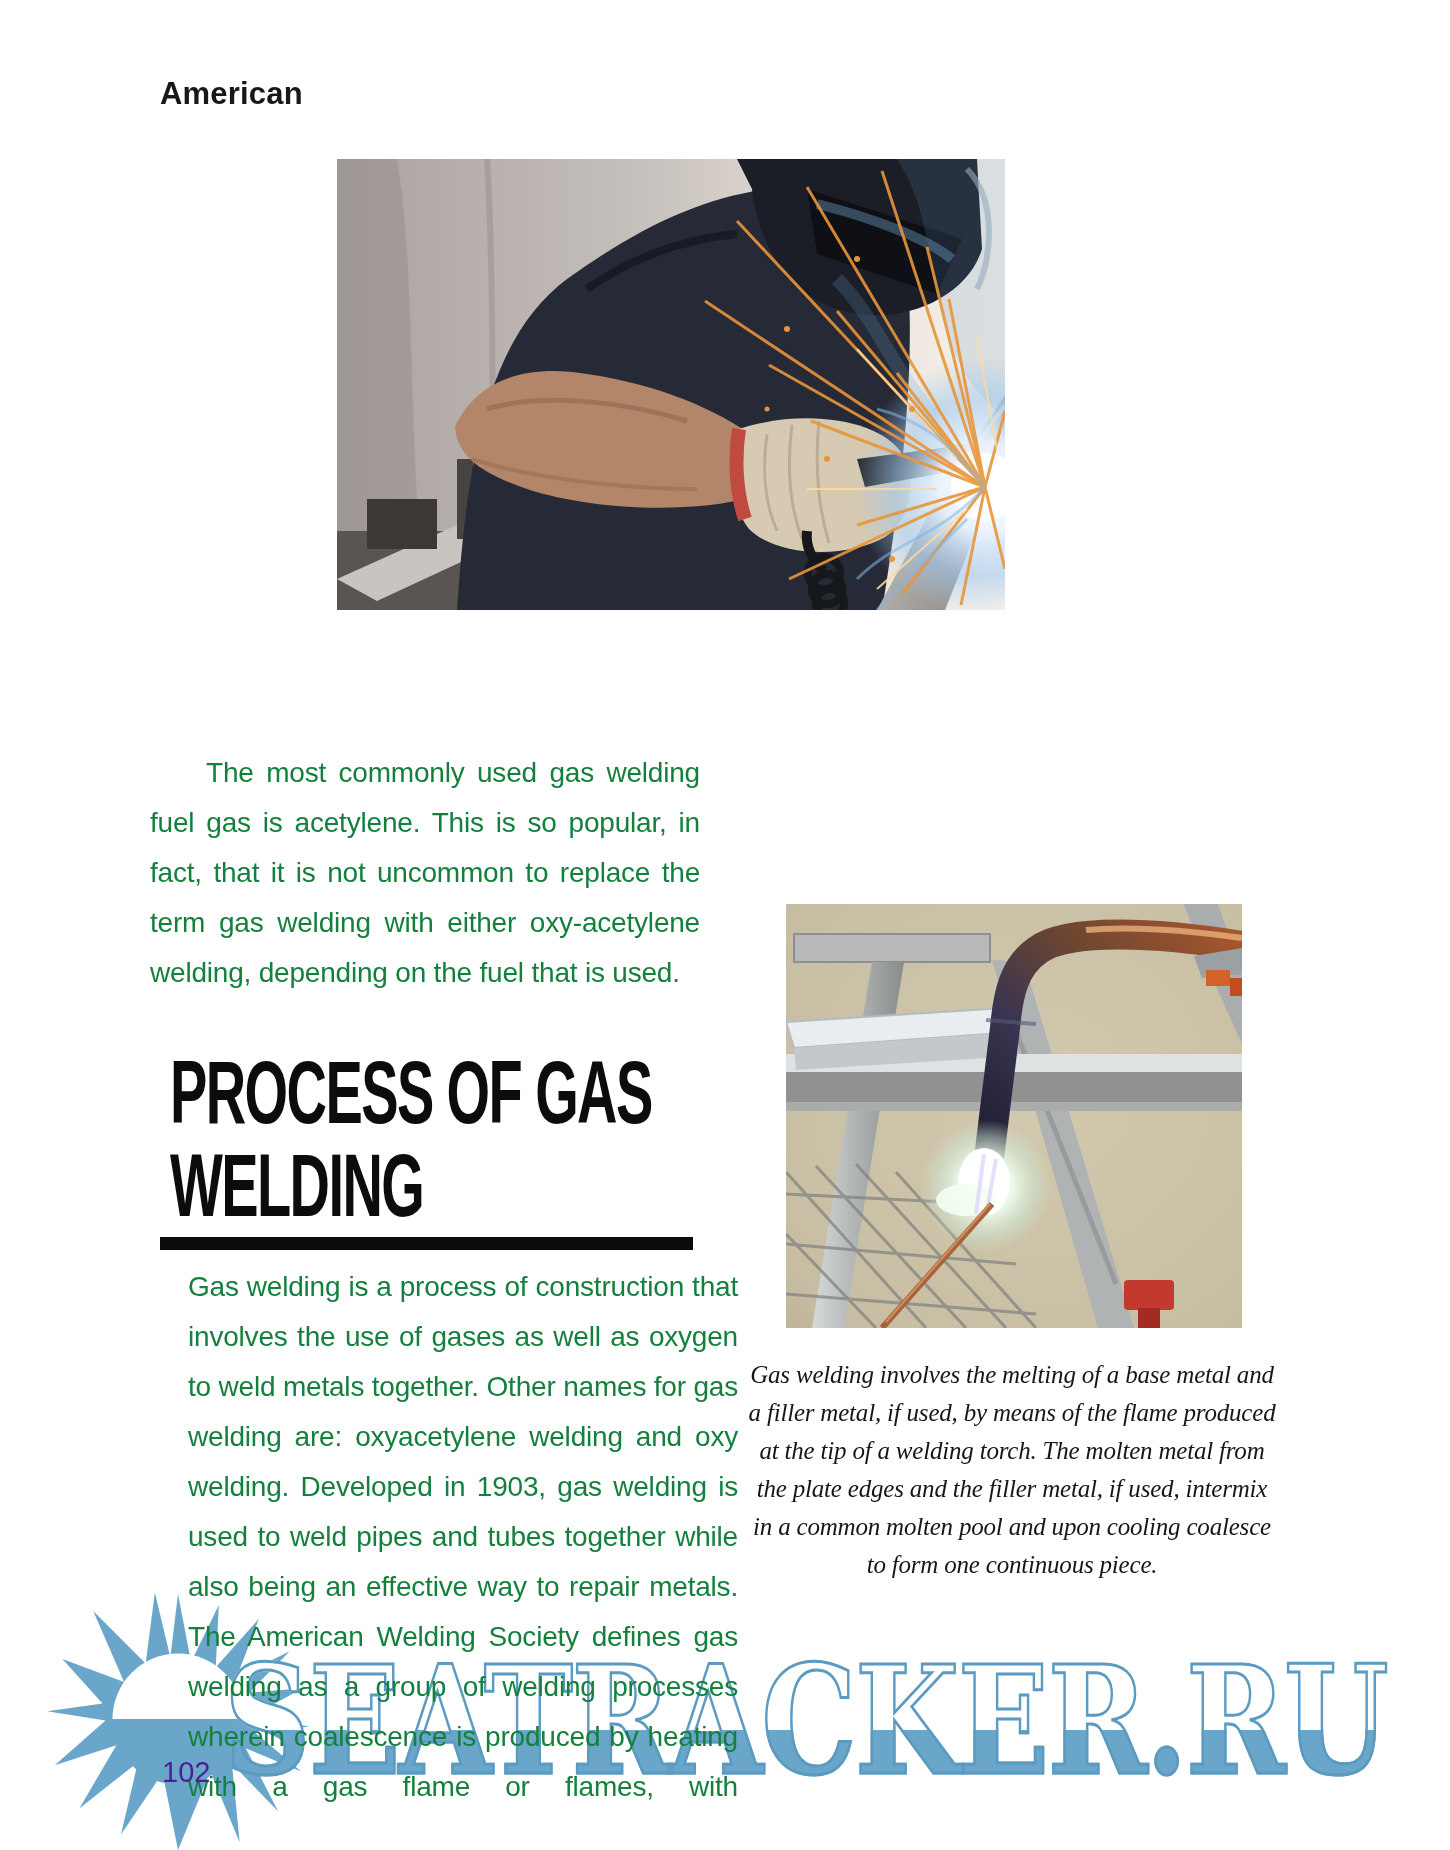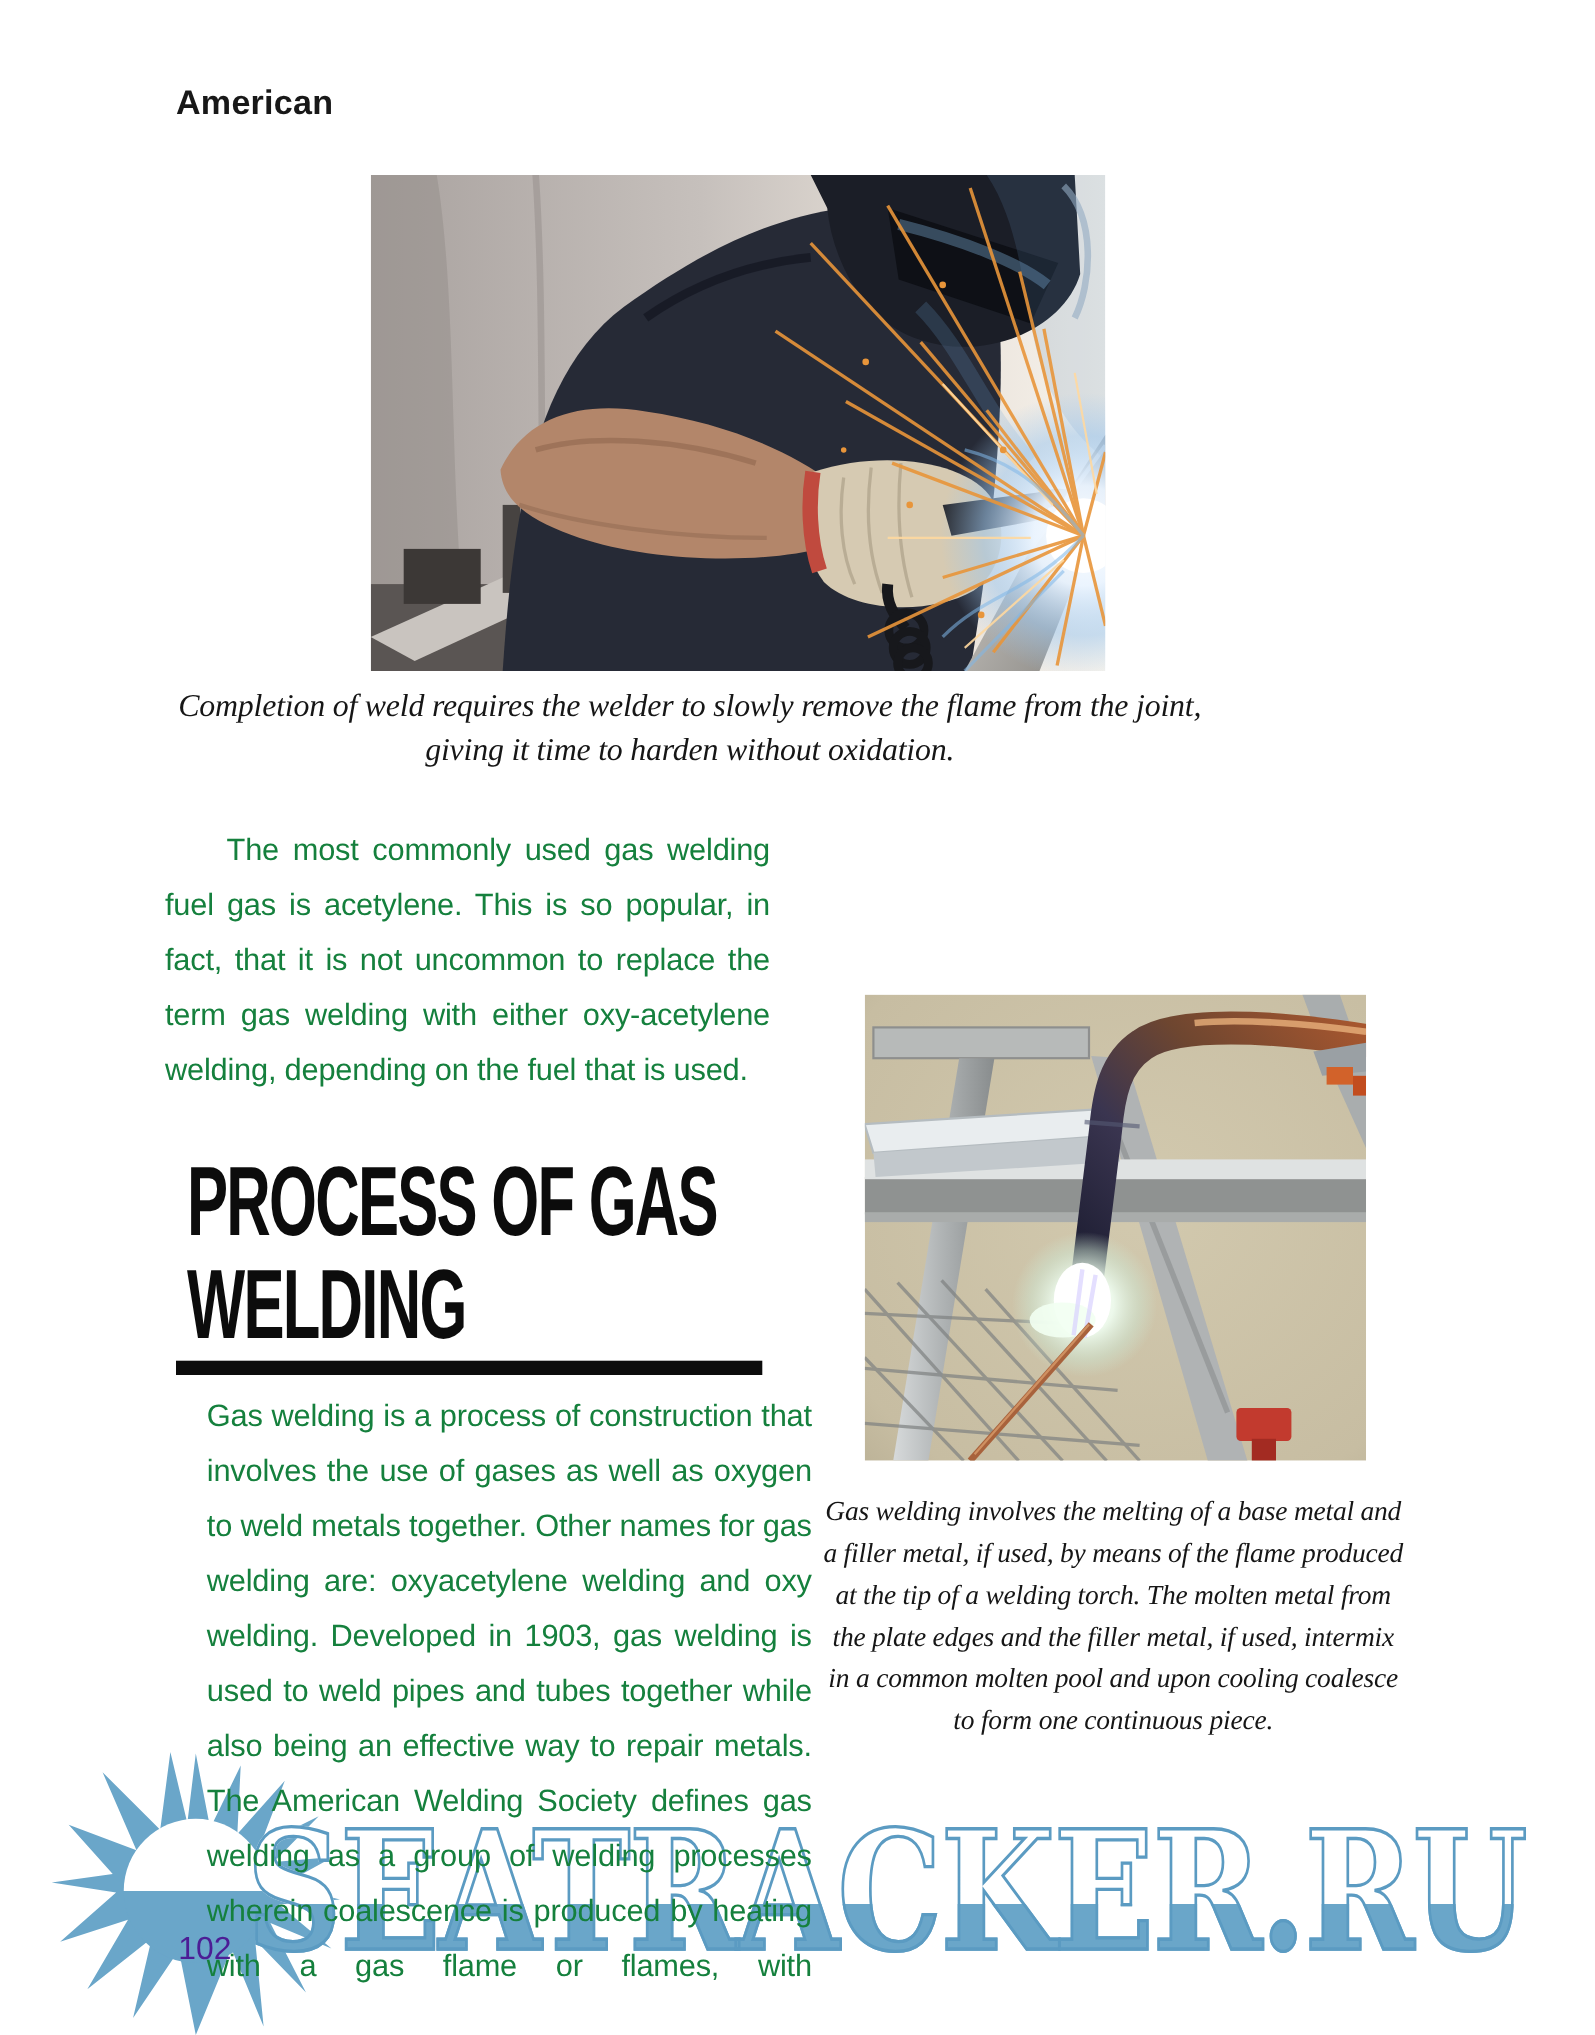--- a/index.html
+++ b/index.html
@@ -187,21 +187,20 @@
           <circle cx="430" cy="250" r="2.5"></circle>
       </g>
       <g stroke="#7fb7e8" stroke-width="3" fill="none" opacity="0.55">
         <path d="M648,328 C600,380 560,380 520,420"></path>
         <path d="M648,328 C610,280 580,260 540,250"></path>
         <path d="M630,360 C590,400 560,430 540,451"></path>
       </g>
     </svg>
   </div>
 
-  <div class="cap cap1">Completion of weld requires the welder to slowly remove the flame from the joint, giving it time to harden without oxidation.</div>
 
   <div class="body-par p1">The most commonly used gas welding fuel gas is acetylene. This is so popular, in fact, that it is not uncommon to replace the term gas welding with either oxy-acetylene welding, depending on the fuel that is used.</div>
 
   <div class="headline">PROCESS OF GAS WELDING</div>
   <div class="head-rule"></div>
 
   <div class="body-par p3">Gas welding is a process of construction that involves the use of gases as well as oxygen to weld metals together. Other names for gas welding are: oxyacetylene welding and oxy welding. Developed in 1903, gas welding is used to weld pipes and tubes together while also being an effective way to repair metals. The American Welding Society defines gas welding as a group of welding processes wherein coalescence is produced by heating with a gas flame or flames, with</div>
 
   <div class="photo photo2">
     <svg width="456" height="424" viewBox="0 0 456 424">

